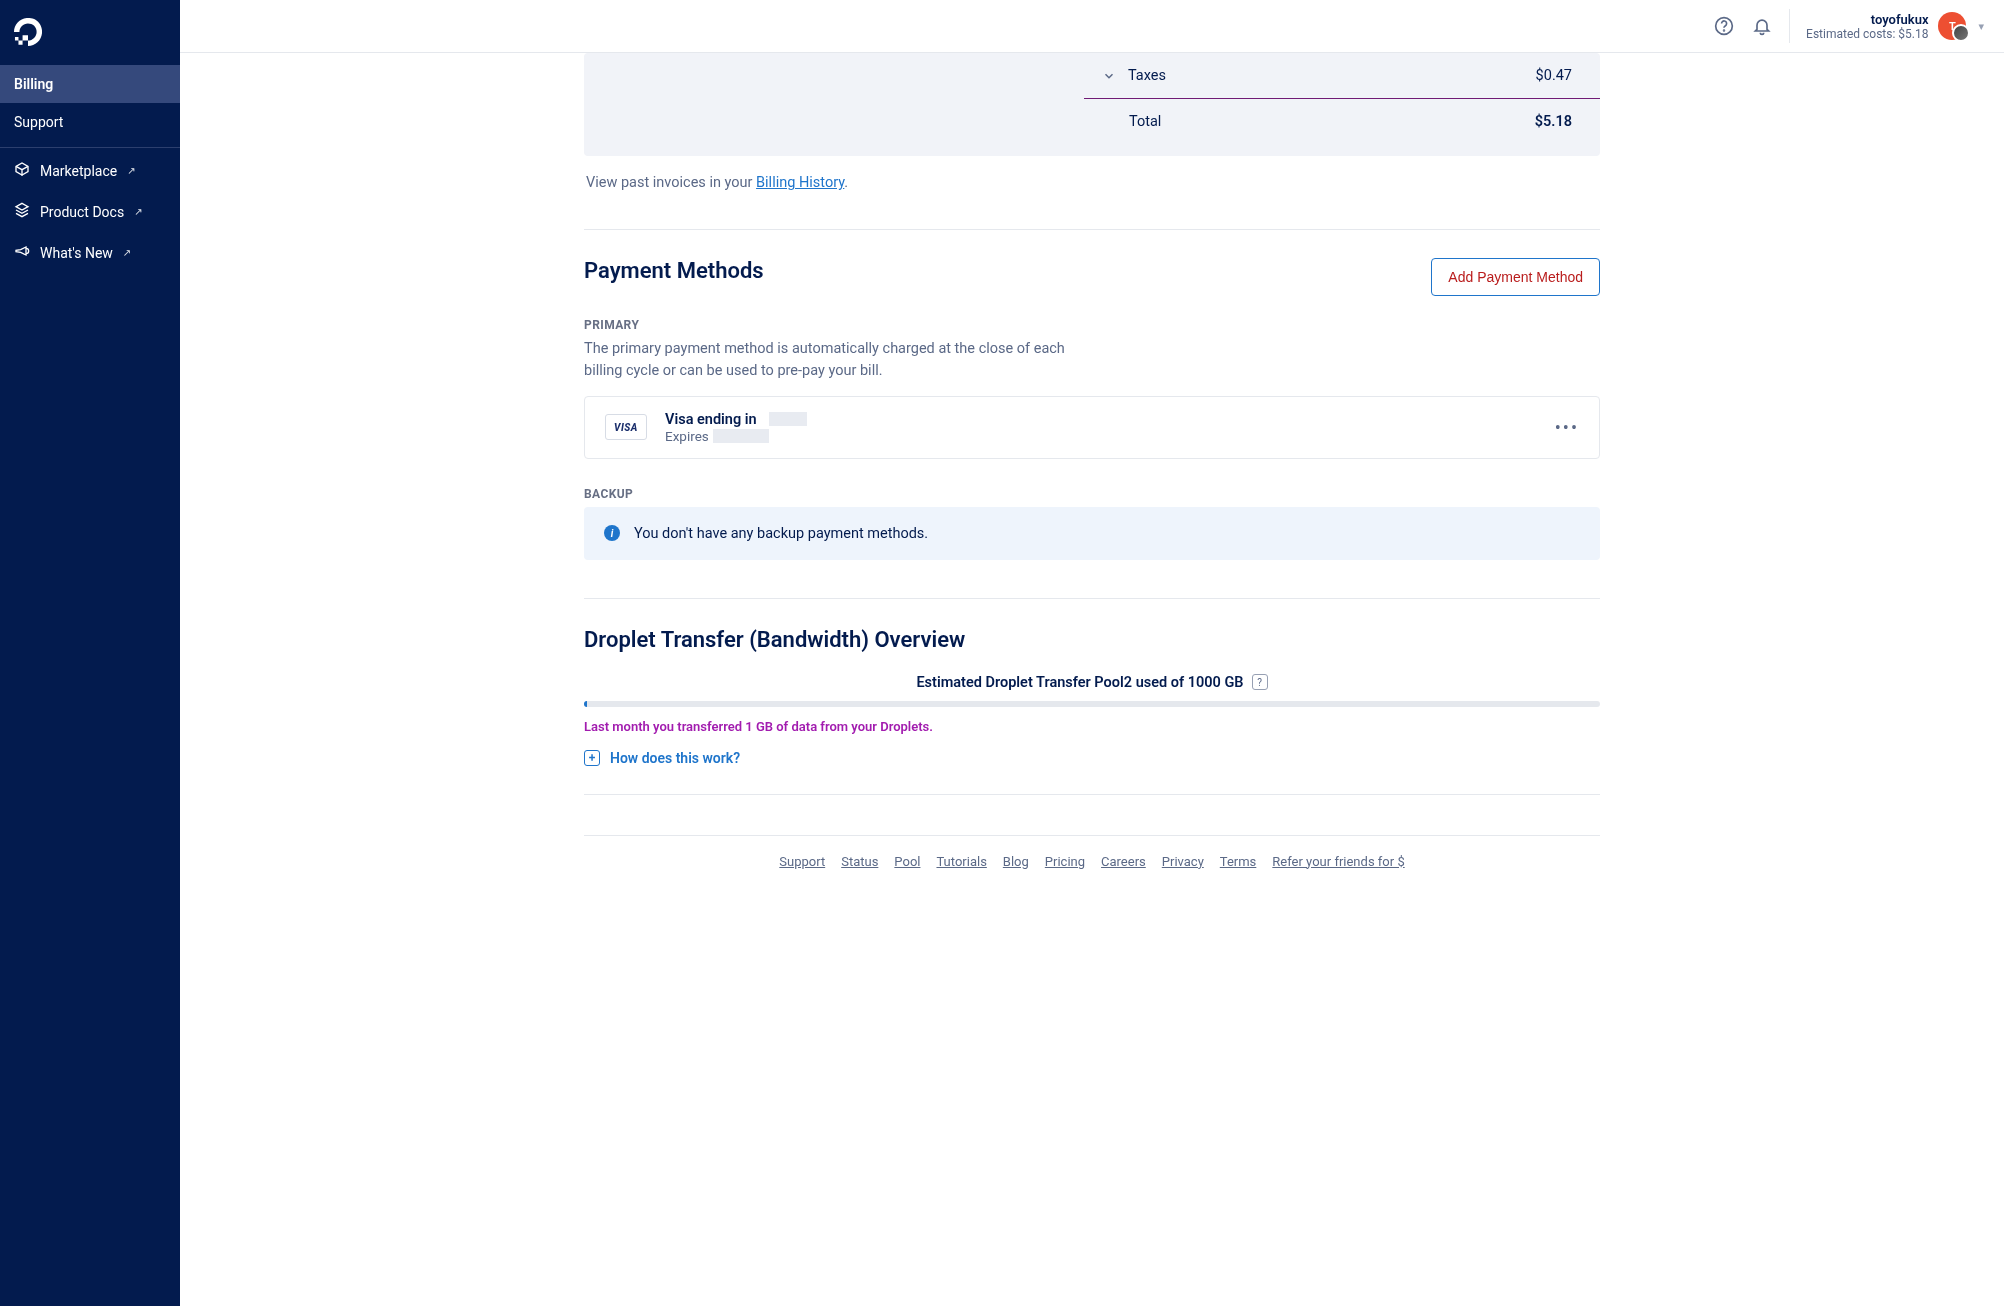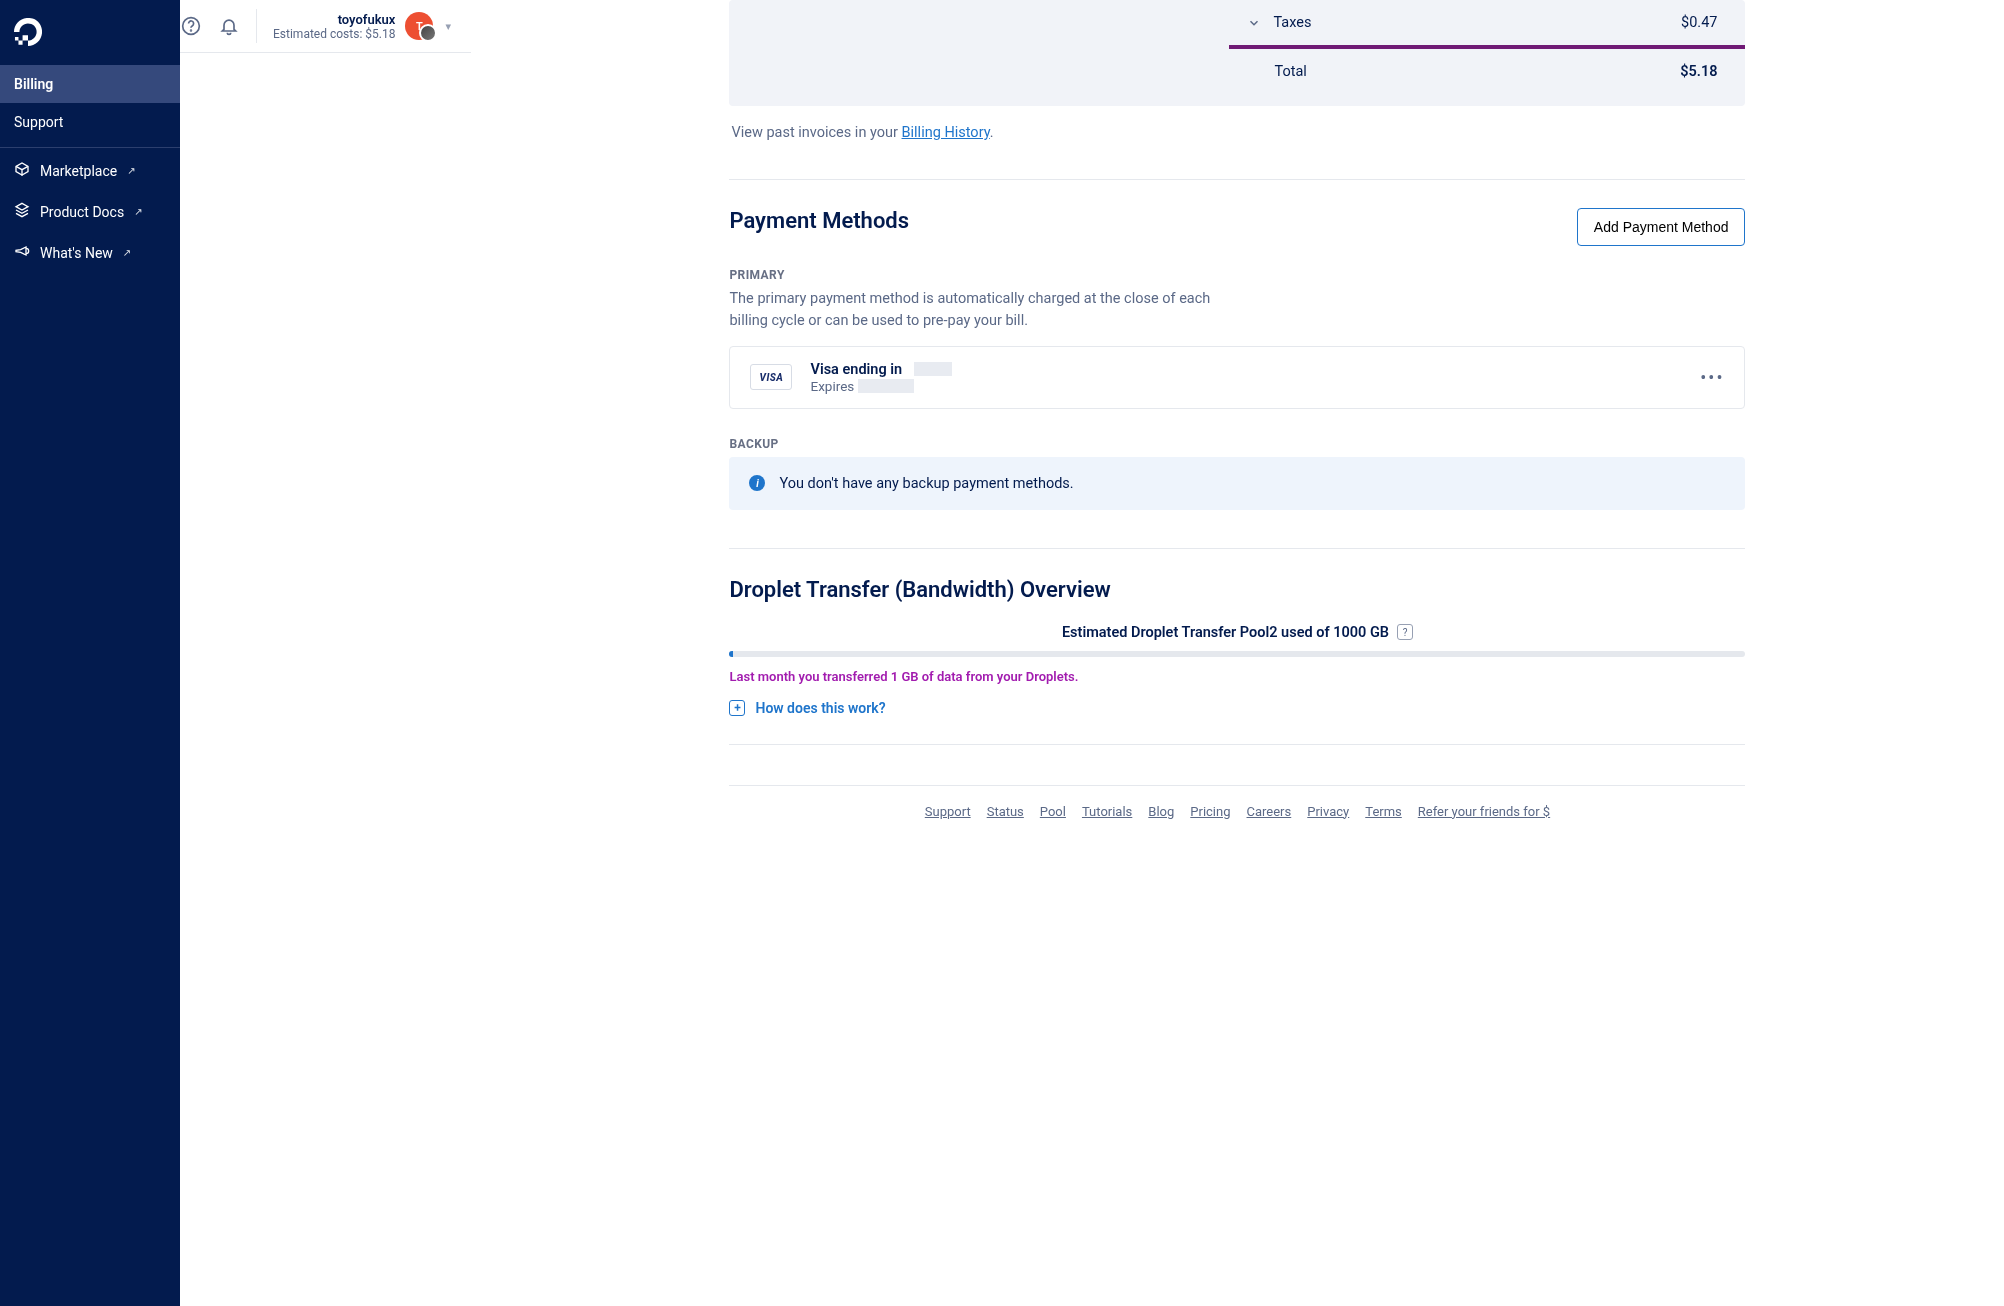--- a/index.html
+++ b/index.html
@@ -37,21 +37,21 @@
 }
 .nav-divider {
   border-top: 1px solid #2C3F6E;
   margin: 6px 0 2px;
 }
 .nav-item .ext-icon { font-size: 10px; opacity: 0.9; }
 .nav-item .lead-icon { width: 16px; flex-shrink: 0; }
 .main {
   flex: 1;
   display: flex;
-  flex-direction: row;
+  flex-direction: column;
   min-width: 0;
 }
 .topbar {
   height: 53px;
   border-bottom: 1px solid #E5E8ED;
   display: flex;
   align-items: center;
   justify-content: flex-end;
   padding: 0 20px 0 0;
   gap: 16px;
@@ -82,33 +82,33 @@
   padding: 0 0 12px;
   margin-top: 0px;
 }
 .summary-row {
   display:flex; justify-content:space-between; align-items:center;
   padding: 14px 28px 14px 18px;
   font-size: 14.5px;
   color:#031B4E;
   margin-left: 500px;
 }
-.summary-row.taxes { border-bottom:4px solid #701a75;gap:8px; }
+.summary-row.taxes { border-bottom:1px solid #701a75;gap:8px; }
 .summary-row .label { display:flex; align-items:center; gap:12px; }
 .summary-row.total .label { margin-left:27px; }
 .summary-row.total { font-weight:400; }
 .summary-row.total .amount { font-weight:600; }
 .chev-down { width:14px; color:#5B6987; }
 .past-invoice { margin: 18px 0 0 2px; color:#5B6987; font-size:14.5px; }
 .past-invoice a { color:#1F75CB; text-decoration:underline; }
 .hr { border:0; border-top:1px solid #E5E8ED; margin: 38px 0 28px; }
 .section-head { display:flex; justify-content:space-between; align-items:flex-start; margin-bottom: 22px;}
 .section-head h2 { font-size:22px; font-weight:600; color:#031B4E; }
 .btn-outline {
-  border:1px solid #1F75CB; color:#000000; background:#fff;
+  border:1px solid #1F75CB; color:#b91c1c; background:#fff;
   padding:10px 16px; border-radius:4px; font-size:14px; font-weight:500; cursor:pointer;
 }
 .sub-label { font-size:12px; font-weight:700; letter-spacing:0.4px; color:#676F84; text-transform:uppercase; margin-bottom:6px; }
 .sub-desc { color:#5B6987; font-size:14.5px; line-height:1.5; max-width:520px; margin-bottom:14px;}
 .card-box {
   border:1px solid #E5E8ED; border-radius:4px; padding:14px 20px;
   display:flex; align-items:center; gap:18px;
 }
 .visa-badge {
   width:42px; height:26px; border:1px solid #D7DCE5; border-radius:3px;

